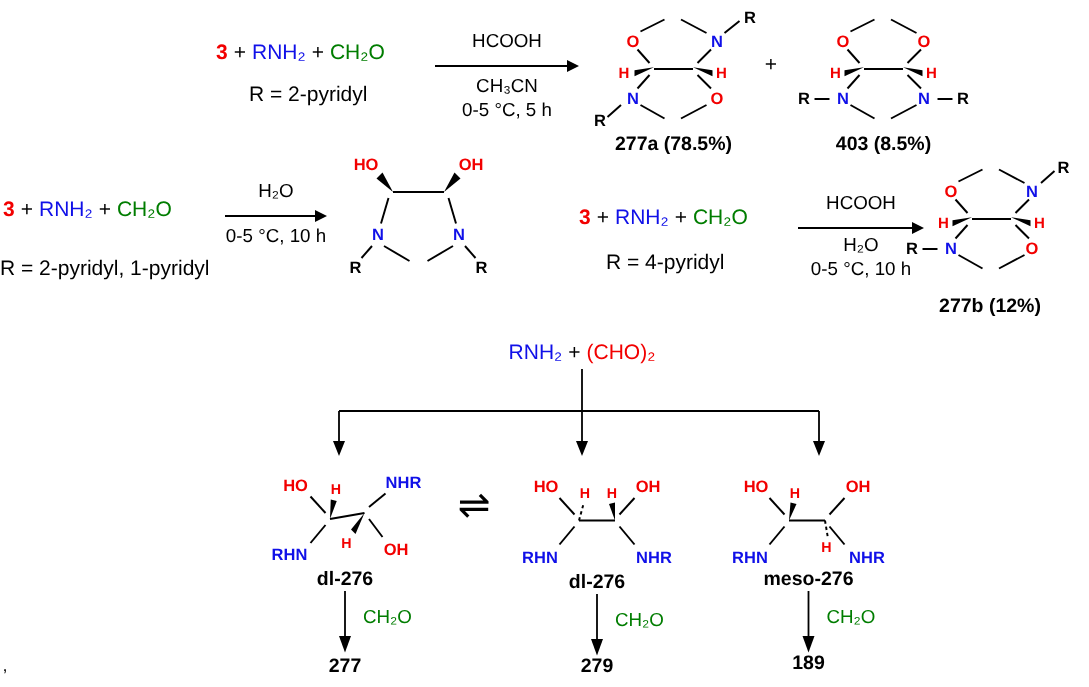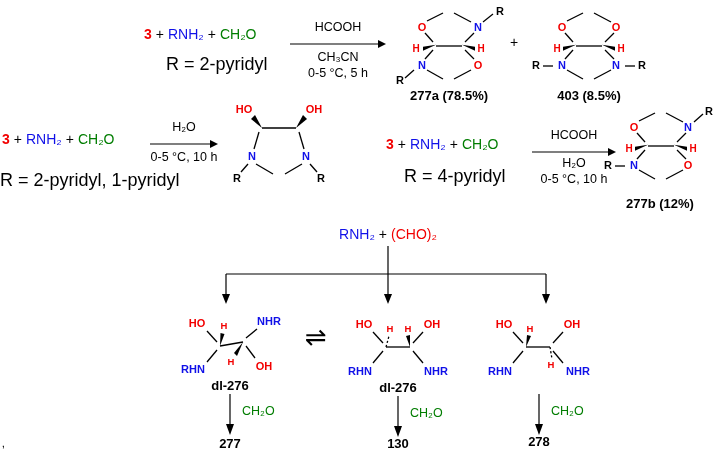--- a/index.html
+++ b/index.html
@@ -6,21 +6,21 @@
   .scheme{position:relative;width:726px;height:458px;background:#fff;overflow:hidden;
           font-family:"Liberation Sans","DejaVu Sans",sans-serif;color:#000;}
   .abs{position:absolute;}
   .rx{font-size:14px;white-space:nowrap;}
   .rx .plus{color:#000;margin:0 4px;}
   .c3{color:var(--c-red);font-weight:bold;}
   .amine{color:var(--c-blue);}
   .ald{color:var(--c-green);}
   .glyx{color:var(--c-red);}
   .cond{font-size:12.5px;text-align:center;white-space:nowrap;}
-  .rdef{font-size:18px;white-space:nowrap;}
+  .rdef{font-size:14px;white-space:nowrap;}
   .plabel{font-size:13px;font-weight:bold;text-align:center;white-space:nowrap;}
   .ital{}
   .eq{font-family:"DejaVu Sans",sans-serif;font-size:26px;line-height:1;color:#000;text-align:center;}
   .stray{font-size:12px;color:#000;}
   
   svg{overflow:visible;}
   svg text{font-family:"Liberation Sans","DejaVu Sans",sans-serif;font-size:11px;font-weight:bold;text-anchor:middle;}
   .bond line{stroke:#000;stroke-width:1.3;}
   .arrline{stroke:#000;stroke-width:1.2;fill:none;}
   .arrhead{fill:#000;stroke:none;}
@@ -257,37 +257,40 @@
     </g>
     <polygon class="wedge" points="52,45 53,33 57,34"></polygon>
     <line class="hash" x1="76" y1="45" x2="78" y2="57"></line>
     <text x="30" y="26" class="aOH">HO</text>
     <text x="98" y="26" class="aOH">OH</text>
     <text x="26" y="73" class="aNH">RHN</text>
     <text x="104" y="73" class="aNH">NHR</text>
     <text x="56" y="30" class="aHs">H</text>
     <text x="77" y="66" class="aHs">H</text>
   </svg>
+  <div class="abs plabel" style="left:474px;top:378px;width:130px">
+    <span class="ital">meso</span><span>-276</span>
+  </div>
 
   <svg class="abs" style="left:223px;top:394px" width="14" height="42" viewBox="0 0 14 42">
     <line class="arrline" x1="7" y1="0" x2="7" y2="32"></line>
     <polygon class="arrhead" points="3,30 11,30 7,41"></polygon>
   </svg>
   <div class="abs cond" style="left:242px;top:404px;color:var(--c-green);">CH₂O</div>
   <div class="abs plabel" style="left:200px;top:436px;width:60px">277</div>
 
   <svg class="abs" style="left:391px;top:396px" width="14" height="42" viewBox="0 0 14 42">
     <line class="arrline" x1="7" y1="0" x2="7" y2="32"></line>
     <polygon class="arrhead" points="3,30 11,30 7,41"></polygon>
   </svg>
   <div class="abs cond" style="left:410px;top:406px;color:var(--c-green);">CH₂O</div>
-  <div class="abs plabel" style="left:368px;top:436px;width:60px">130</div>
+  <div class="abs plabel" style="left:368px;top:436px;width:60px">279</div>
 
   <svg class="abs" style="left:532px;top:394px" width="14" height="42" viewBox="0 0 14 42">
     <line class="arrline" x1="7" y1="0" x2="7" y2="32"></line>
     <polygon class="arrhead" points="3,30 11,30 7,41"></polygon>
   </svg>
   <div class="abs cond" style="left:551px;top:404px;color:var(--c-green);">CH₂O</div>
-  <div class="abs plabel" style="left:509px;top:434px;width:60px">278</div>
+  <div class="abs plabel" style="left:509px;top:434px;width:60px">189</div>
 
   <div class="abs stray" style="left:2px;top:436px">‚</div>
 
 </div>
 
 </body></html>

